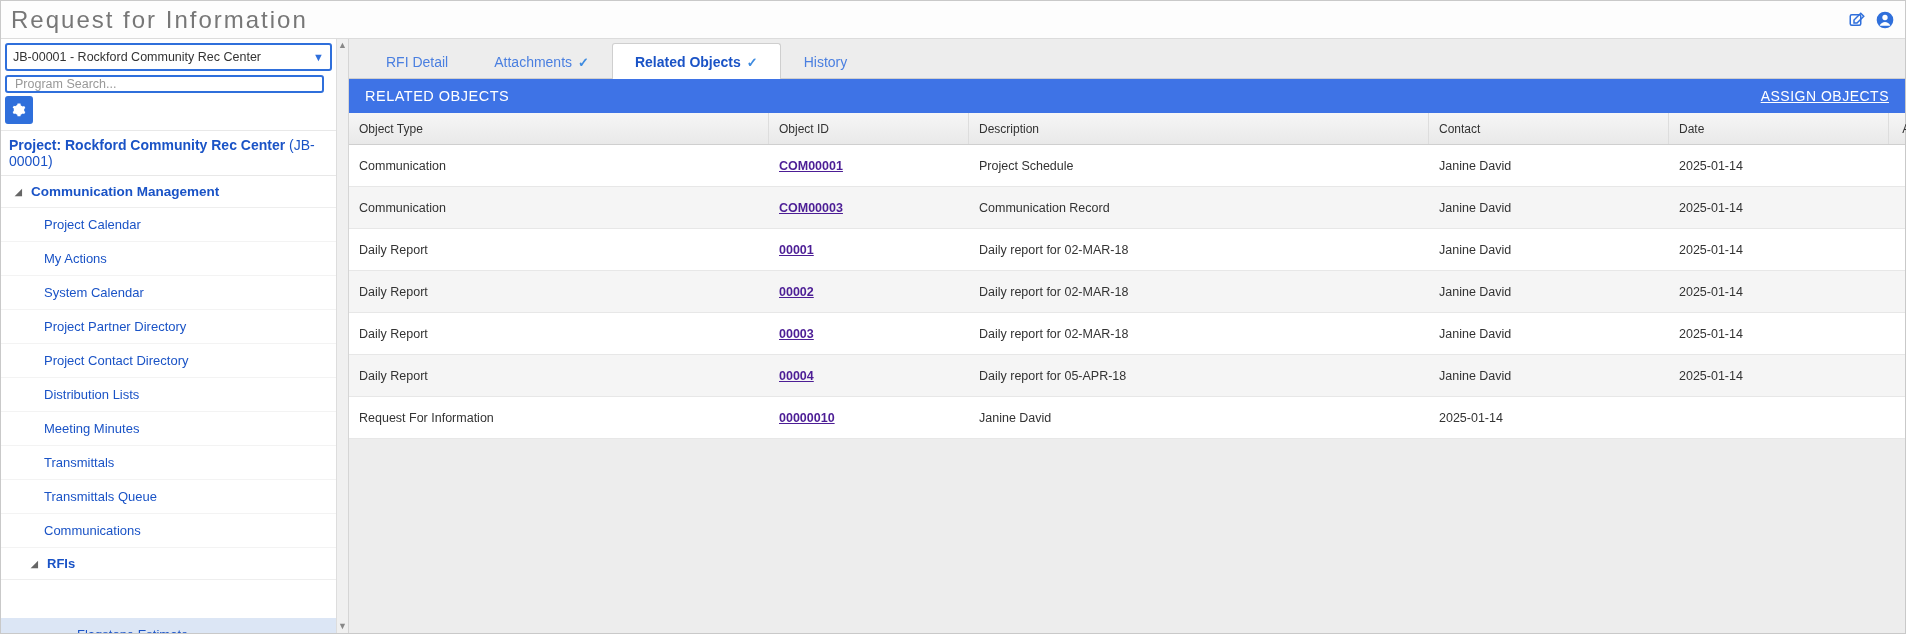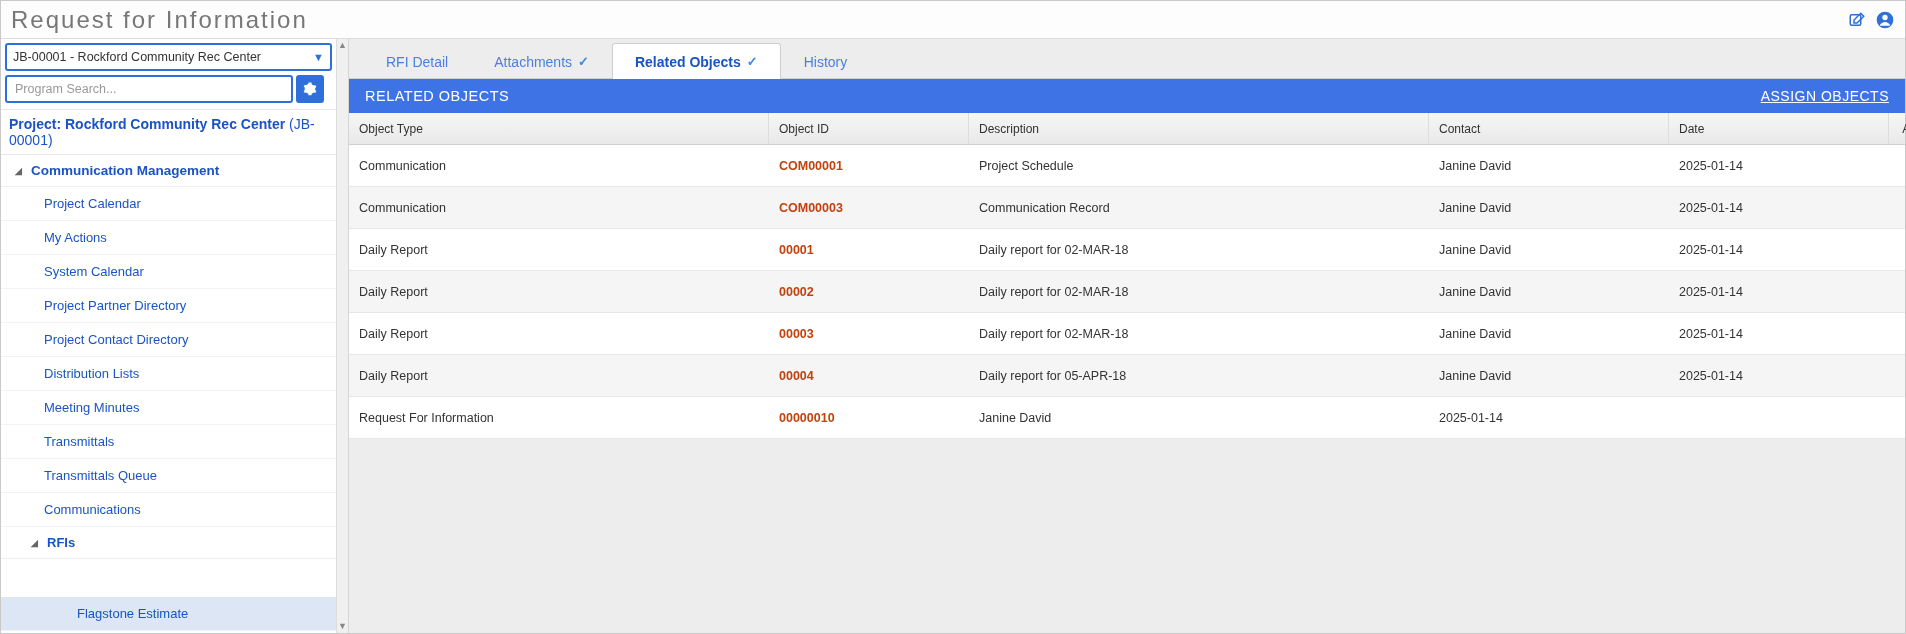--- a/index.html
+++ b/index.html
@@ -80,20 +80,21 @@
     color: #333;
     cursor: pointer;
     justify-content: space-between;
     gap: 8px;
   }
   .proj-select .caret { color:#2f6fdb; font-size:11px; }
   .search-row {
     margin: 2px 12px 6px 4px;
     display: flex;
     gap: 3px;
+    flex-direction: column;
   }
   .search-row input {
     flex: 1;
     height: 28px;
     border: 2px solid #2f6fdb;
     border-radius: 3px;
     padding: 0 8px;
     font-size: 12.5px;
     color: #555;
     outline: none;
@@ -153,21 +154,21 @@
     border-bottom: 1px solid #cfcfcf;
     background: #ededed;
     padding-left: 14px;
     gap: 0;
   }
   .tab {
     padding: 10px 22px 9px 22px;
     font-size: 14px;
     color: #4a7fe0;
     cursor: pointer;
-    display:flex; align-items:flex-start; gap:6px;
+    display:flex; align-items:flex-end; gap:6px;
     border: 1px solid transparent;
     border-bottom: none;
     position: relative;
     top: 1px;
   }
   .tab.active {
     background: #fff;
     color: #1a53c6;
     font-weight: bold;
     border-color: #cfcfcf;
@@ -209,21 +210,21 @@
   .grid-head > div { padding: 0 10px; border-right:1px solid #ddd; height:100%; display:flex; align-items:center;}
   .grid-head > div:last-child { border-right:none; justify-content:center;}
   .grid-row {
     height: 42px;
     border-bottom: 1px solid #e7e7e7;
     font-size: 12.5px;
     color: #333;
   }
   .grid-row:nth-child(even) { background:#f5f5f5; }
   .grid-row > div { padding: 0 10px; }
-  .obj-id { color: #c2410c; font-weight: bold; cursor:pointer; }
+  .obj-id { color: #4c1d95; font-weight: bold; text-decoration: underline; cursor:pointer; }
   .action-cell { display:flex; justify-content:center; }
   svg { display:block; }
 </style>
 </head>
 <body>
 
 <div class="app">
 
   <div class="titlebar">
     <div class="title">Request for Information</div>

